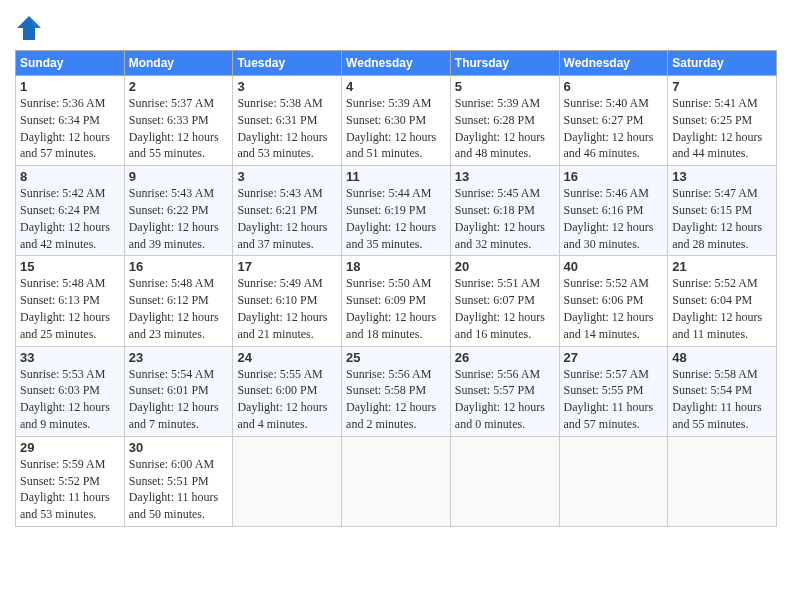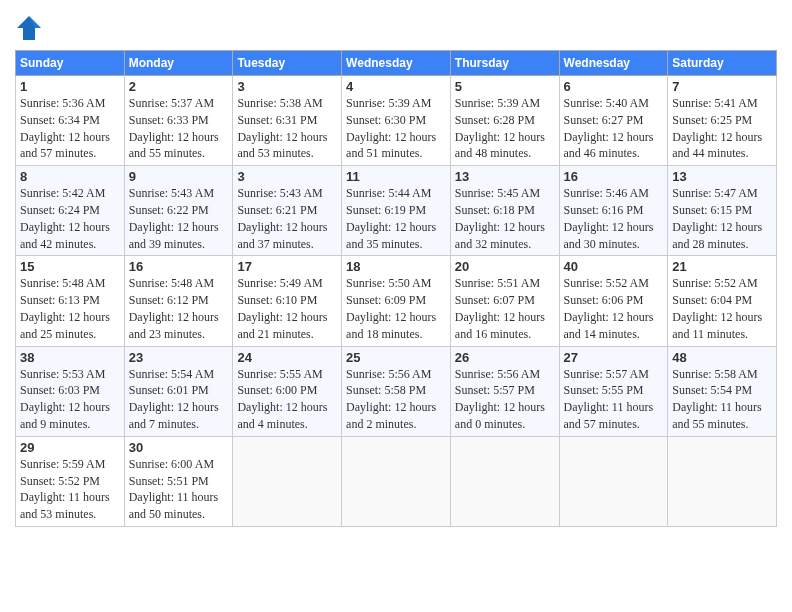--- a/index.html
+++ b/index.html
@@ -219,21 +219,21 @@
         <span class="day-num">40</span>
         <span class="day-info">Sunrise: 5:52 AM<br>Sunset: 6:06 PM<br>Daylight: 12 hours and 14 minutes.</span>
       </td>
           <td>
         <span class="day-num">21</span>
         <span class="day-info">Sunrise: 5:52 AM<br>Sunset: 6:04 PM<br>Daylight: 12 hours and 11 minutes.</span>
       </td>
         </tr>
         <tr>
           <td>
-        <span class="day-num">38</span>
+        <span class="day-num">33</span>
         <span class="day-info">Sunrise: 5:53 AM<br>Sunset: 6:03 PM<br>Daylight: 12 hours and 9 minutes.</span>
       </td>
           <td>
         <span class="day-num">23</span>
         <span class="day-info">Sunrise: 5:54 AM<br>Sunset: 6:01 PM<br>Daylight: 12 hours and 7 minutes.</span>
       </td>
           <td>
         <span class="day-num">24</span>
         <span class="day-info">Sunrise: 5:55 AM<br>Sunset: 6:00 PM<br>Daylight: 12 hours and 4 minutes.</span>
       </td>

